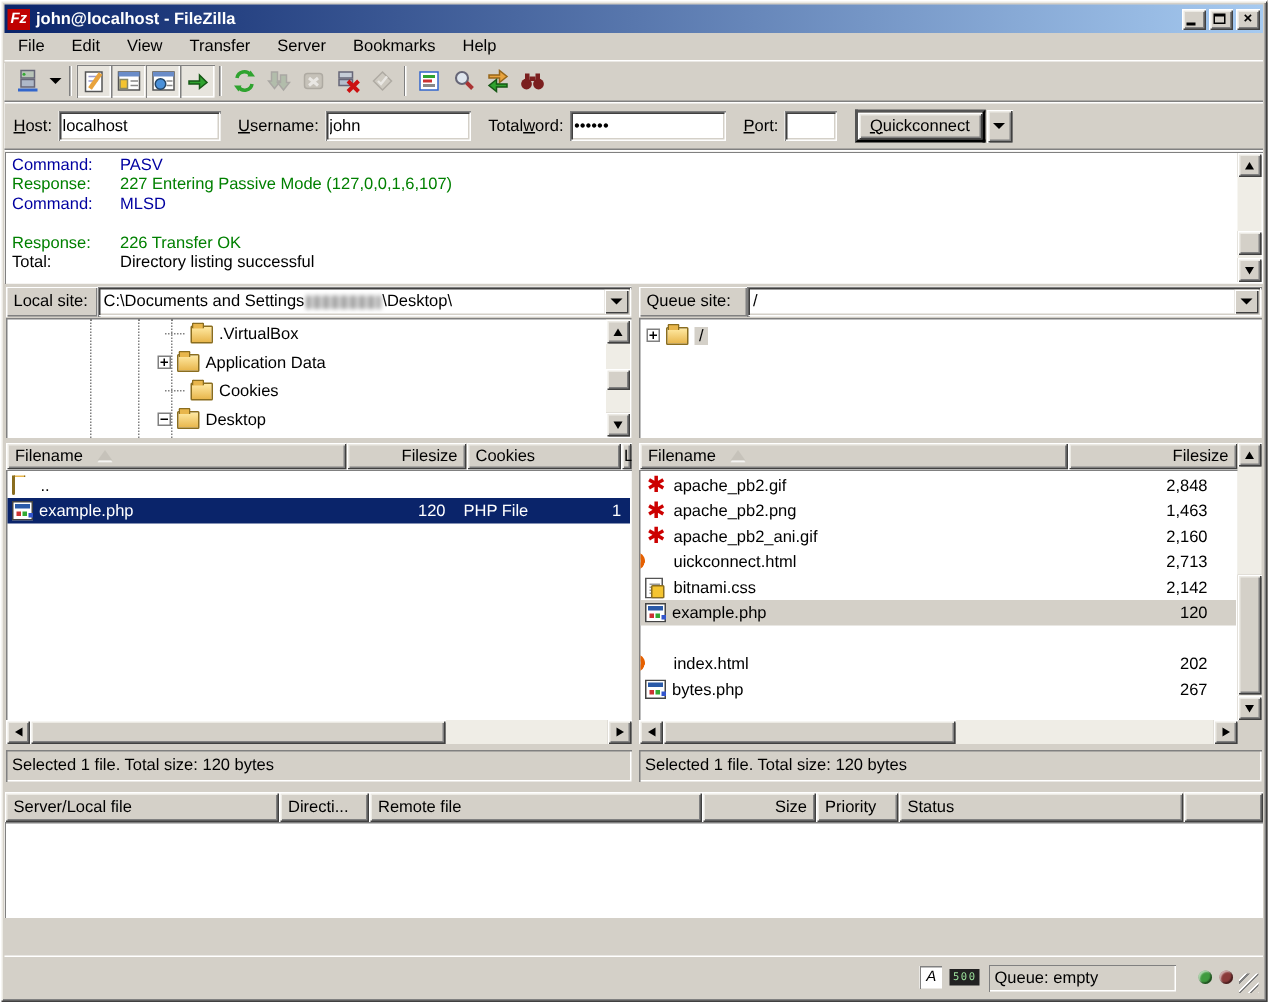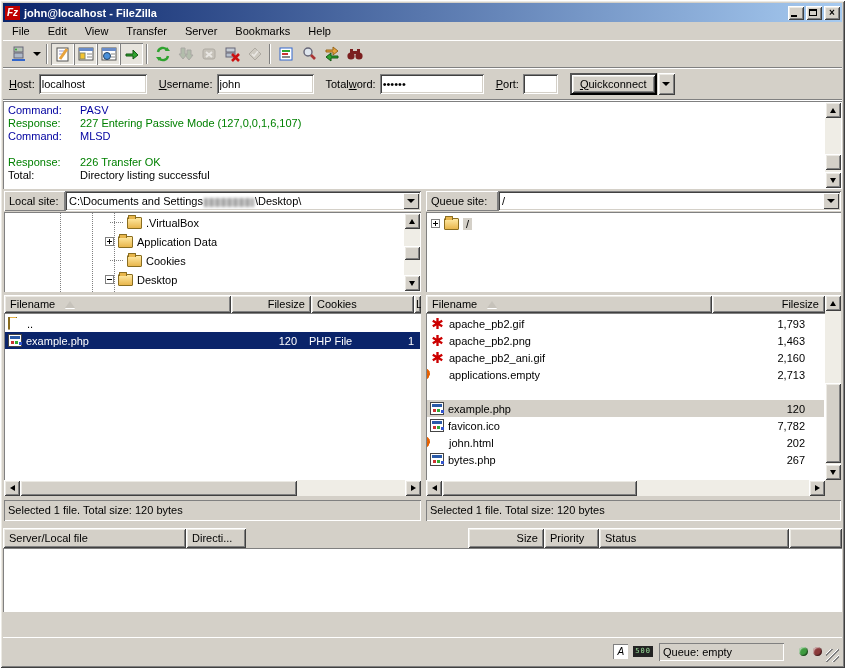--- a/index.html
+++ b/index.html
@@ -386,61 +386,63 @@
     <div class="hcell" style="left:0;width:286px"><span>Filename</span><span class="sort-tri"></span></div>
     <div class="hcell r" style="left:286px;width:113px"><span>Filesize</span></div>
   </div>
 
   <div class="abs list" style="left:426px;top:313px;width:399px;height:167px">
     <div class="lrow" style="top:2px">
       <span class="name cell" style="width:286px">
           <span class="ficon i-apache">✱</span>
           <span>apache_pb2.gif</span>
         </span>
-      <span class="cell num" style="width:106px;padding-right:14px">1,793</span>
+      <span class="cell num" style="width:106px;padding-right:14px">2,848</span>
     </div>
     <div class="lrow" style="top:19px">
       <span class="name cell" style="width:286px">
           <span class="ficon i-apache">✱</span>
           <span>apache_pb2.png</span>
         </span>
       <span class="cell num" style="width:106px;padding-right:14px">1,463</span>
     </div>
     <div class="lrow" style="top:36px">
       <span class="name cell" style="width:286px">
           <span class="ficon i-apache">✱</span>
           <span>apache_pb2_ani.gif</span>
         </span>
       <span class="cell num" style="width:106px;padding-right:14px">2,160</span>
     </div>
     <div class="lrow" style="top:53px">
       <span class="name cell" style="width:286px">
           <span class="ficon"><span class="i-firefox"></span></span>
-          <span>applications.empty</span>
+          <span>uickconnect.html</span>
         </span>
       <span class="cell num" style="width:106px;padding-right:14px">2,713</span>
+    </div>
+    <div class="lrow" style="top:70px">
+      <span class="name cell" style="width:286px">
+          <span class="ficon">
+            <span class="i-page i-css abs" style="position:relative;display:block"></span>
+          </span>
+          <span>bitnami.css</span>
+        </span>
+      <span class="cell num" style="width:106px;padding-right:14px">2,142</span>
     </div>
     <div class="lrow sel-gray" style="top:87px">
       <span class="name cell" style="width:286px">
           <span class="ficon i-win"></span>
           <span>example.php</span>
         </span>
       <span class="cell num" style="width:106px;padding-right:14px">120</span>
     </div>
-    <div class="lrow" style="top:104px">
-      <span class="name cell" style="width:286px">
-          <span class="ficon i-win"></span>
-          <span>favicon.ico</span>
-        </span>
-      <span class="cell num" style="width:106px;padding-right:14px">7,782</span>
-    </div>
     <div class="lrow" style="top:121px">
       <span class="name cell" style="width:286px">
           <span class="ficon"><span class="i-firefox"></span></span>
-          <span>john.html</span>
+          <span>index.html</span>
         </span>
       <span class="cell num" style="width:106px;padding-right:14px">202</span>
     </div>
     <div class="lrow" style="top:138px">
       <span class="name cell" style="width:286px">
           <span class="ficon i-win"></span>
           <span>bytes.php</span>
         </span>
       <span class="cell num" style="width:106px;padding-right:14px">267</span>
     </div>
@@ -466,20 +468,21 @@
     <div class="sb-btn" style="right:0;top:0">
         <div class="t-rt"></div>
       </div>
   </div>
 
   <div class="pane-status" style="left:426px;top:500px;width:415px">Selected 1 file. Total size: 120 bytes</div>
 
   <div class="abs lheader-row" style="left:3px;top:528px;width:744px;height:20px">
     <div class="hcell" style="left:0;width:183px;height:20px;line-height:20px"><span>Server/Local file</span></div>
     <div class="hcell" style="left:183px;width:60px;height:20px;line-height:20px"><span>Directi...</span></div>
+    <div class="hcell" style="left:243px;width:222px;height:20px;line-height:20px"><span>Remote file</span></div>
     <div class="hcell r" style="left:465px;width:76px;height:20px;line-height:20px"><span>Size</span></div>
     <div class="hcell" style="left:541px;width:55px;height:20px;line-height:20px"><span>Priority</span></div>
     <div class="hcell" style="left:596px;width:190px;height:20px;line-height:20px"><span>Status</span></div>
     <div class="hcell" style="left:786px;width:53px;height:20px;line-height:20px"></div>
   </div>
 
   <div id="qlist" class="abs"></div>
 
 
   <div id="statusbar" class="abs">

